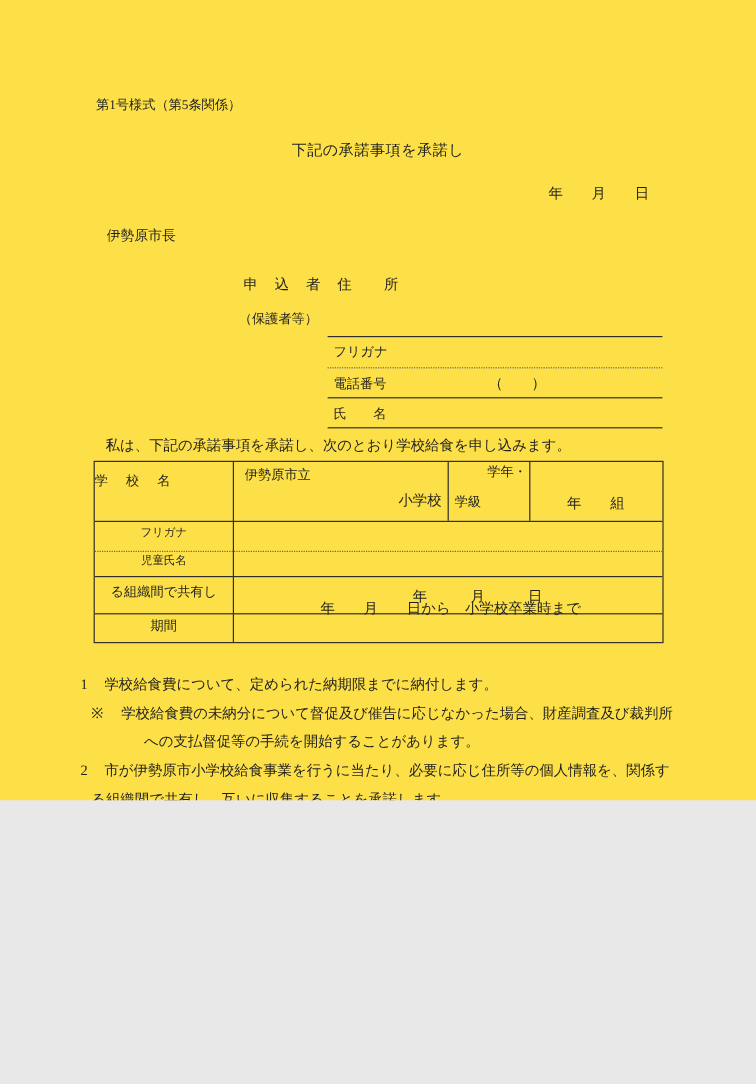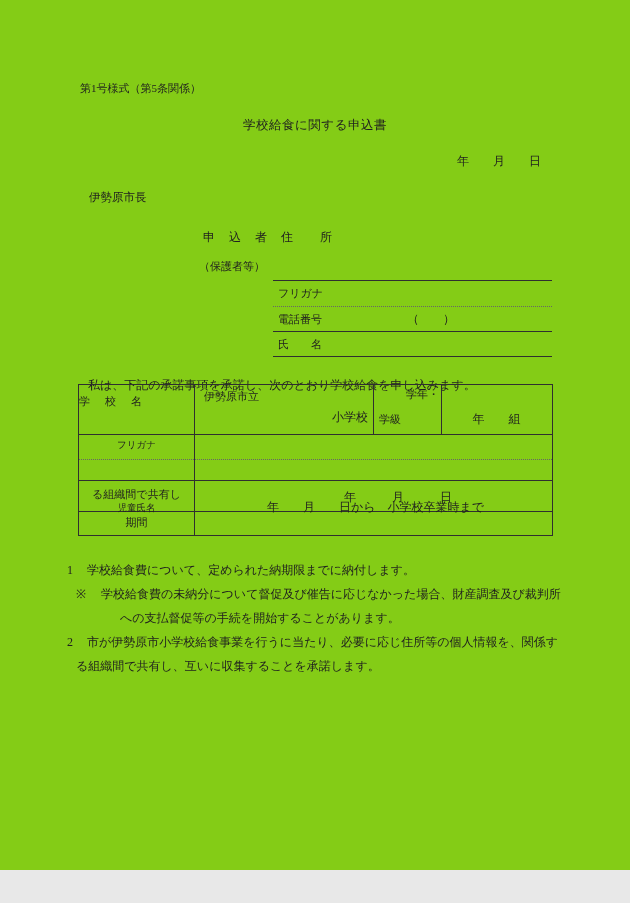--- a/index.html
+++ b/index.html
@@ -1,18 +1,18 @@
 <!DOCTYPE html>
 <html><head>
 <meta charset="utf-8">
 <style>
   html,body { margin:0; padding:0; background:#e8e8e8; }
   .page {
-    position:relative; width:630px; height:870px; margin:0 auto;
-    background:#84cc16; overflow:hidden;
+    position:relative; width:630px; height:667px; margin:0 auto;
+    background:#fde047; overflow:hidden;
     font-family:"Liberation Serif","DejaVu Serif",serif;
     color:#1f1f1f;
   }
   .txt { position:absolute; font-size:12px; line-height:14px; white-space:pre; }
 
   .form-number { left:80px; top:81px; font-size:11px; }
   .doc-title   { left:0; top:118px; width:630px; text-align:center; font-size:12.5px; letter-spacing:0.5px; }
   .date-line   { left:457px; top:154px; }
   .addressee   { left:89px; top:190px; font-size:11.5px; }
   .applicant-heading { left:203px; top:230px; letter-spacing:1px; }
@@ -20,42 +20,42 @@
 
   
   .contact { position:absolute; left:273px; top:255px; width:279px; }
   .c-row { position:relative; box-sizing:border-box; padding-left:5px; display:flex; align-items:center; font-size:11px; white-space:pre; }
   .c-row.blank    { height:26px; border-bottom:1px solid #2f2f2f; }
   .c-row.furigana { height:26px; border-bottom:1px dotted #666; }
   .c-row.name     { height:25px; border-bottom:1px solid #2f2f2f; }
   .c-row.phone    { height:25px; border-bottom:1px solid #2f2f2f; }
   .parens { position:absolute; left:134px; font-size:12px; }
 
-  .declaration { left:88px; top:378px; }
+  .declaration { left:88px; top:364px; }
 
   
   .app-table { position:absolute; left:78px; top:384px; width:475px; height:152px; box-sizing:border-box; border:1px solid #2f2f2f; }
   .tv { position:absolute; top:0; width:0; border-left:1px solid #2f2f2f; }
   .tv1 { left:115px; height:150px; }
   .tv2 { left:294px; height:49px; }
   .tv3 { left:362px; height:49px; }
   .th { position:absolute; left:0; width:473px; height:0; border-top:1px solid #2f2f2f; }
   .th1 { top:49px; }
   .thd { top:74px; border-top:1px dotted #666; }
   .th2 { top:95px; }
   .th3 { top:126px; }
   .tcell { position:absolute; font-size:11px; line-height:13px; white-space:pre; }
   .school-label   { left:0; top:10px; width:115px; letter-spacing:2px; }
   .school-prefix  { left:125px; top:5px; }
   .school-suffix  { left:253px; top:26px; font-size:12px; }
   .grade-label-1  { left:300px; top:3px;margin-left:27px; }
   .grade-label-2  { left:300px; top:28px; }
   .grade-value    { left:362px; top:28px; width:111px; text-align:center; font-size:12px; }
   .t-furigana     { left:0; top:54px;  width:115px; text-align:center; font-size:9.5px; }
-  .t-childname    { left:0; top:77px;  width:115px; text-align:center; font-size:9.5px;margin-top:40px; }
+  .t-childname    { left:0; top:77px;  width:115px; text-align:center; font-size:9.5px; }
   .t-birth-label  { left:0; top:103px; width:115px; text-align:center; }
   .t-period-label { left:0; top:131px; width:115px; text-align:center; }
   .t-birth-value  { left:265px; top:106px; font-size:12px; }
   .t-period-value { left:188px; top:116px; font-size:12px; }
 
   .terms-heading { left:58px; top:539px; }
   .term-line { position:absolute; display:flex; font-size:12px; line-height:14px; white-space:pre; }
   .tm { display:inline-block; flex:0 0 auto; }
   .w20 { width:20px; } .w25 { width:25px; } .w0 { width:0; }
   .tl0 { left:67px; top:563px; }
@@ -63,21 +63,21 @@
   .tl2 { left:88px; top:611px;margin-left:32px; }
   .tl3 { left:67px; top:635px; }
   .tl4 { left:76px; top:659px; }
 </style>
 </head>
 <body>
 
 <div class="page">
 
   <div class="txt form-number">第1号様式（第5条関係）</div>
-  <div class="txt doc-title">学校給食に関する申込書</div>
+  <div class="txt doc-title">下記の承諾事項を承諾し</div>
   <div class="txt date-line">年　　月　　日</div>
   <div class="txt addressee">伊勢原市長</div>
   <div class="txt applicant-heading">申　込　者　住　　所</div>
   <div class="txt applicant-sub">（保護者等）</div>
 
   <div class="contact">
     <div class="c-row blank"></div>
     <div class="c-row furigana">
       <span>フリガナ</span>
     </div>

